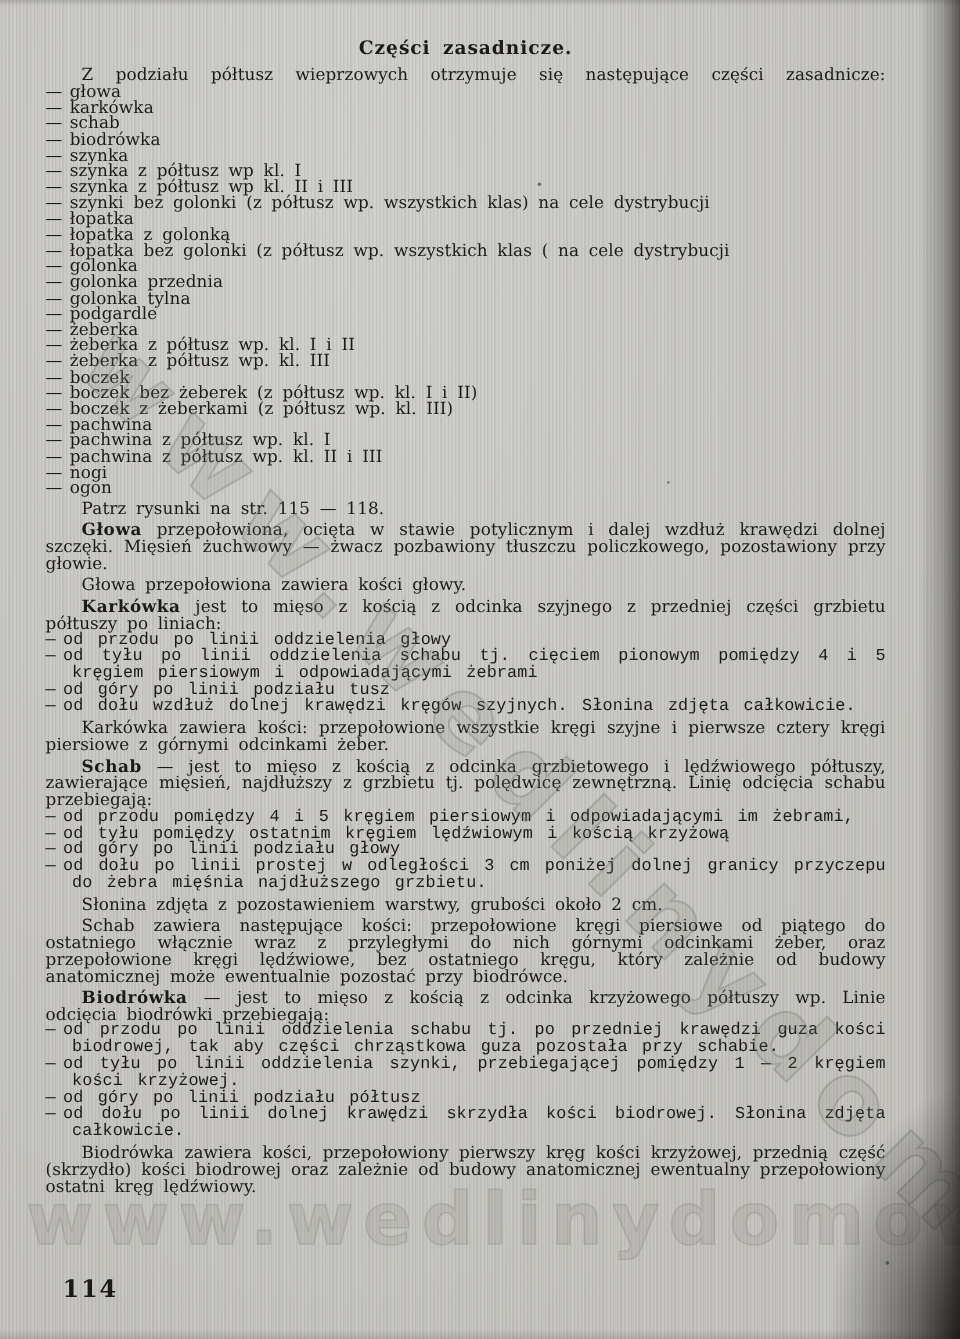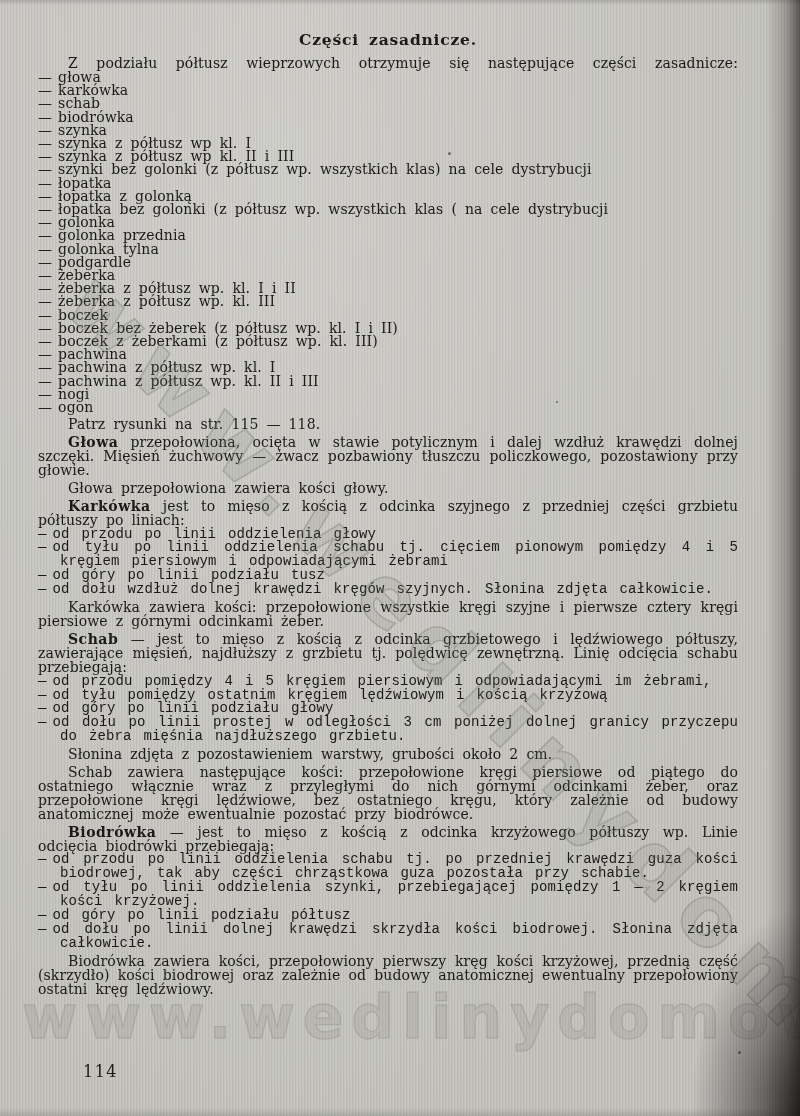--- a/index.html
+++ b/index.html
@@ -18,22 +18,22 @@
        letter-spacing:0.8px; word-spacing:4px; }
   .h2 { margin:15px 0 11px 0; }
   p { margin:0; font-size:14px; line-height:13.9px; letter-spacing:0.1px; word-spacing:3.5px; }
   .force-justify { text-align:justify; text-align-last:justify; }
   .b-para { text-align:justify; text-indent:30px; margin-top:4px; }
   .b-item { text-align:justify; text-indent:-22px; padding-left:22px; margin-top:0;font-family:Liberation Mono, monospace; }
   .parts p { line-height:13.2px; text-indent:-22px; padding-left:22px; text-align:left; }
   .dash { margin-right:6px; }
   .dash:empty { display:none; margin:0; }
   b.lead { font-weight:bold; letter-spacing:0.5px; }
-  .page-number { position:absolute; left:52px; top:1062px; font-size:16px;
-                 font-weight:normal; letter-spacing:1.5px;margin-left:31px; }
+  .page-number { position:absolute; left:52px; top:1062px; font-size:20px;
+                 font-weight:bold; letter-spacing:1.5px; }
   .wm { position:absolute; white-space:nowrap; pointer-events:none; z-index:3;
         font-family:"DejaVu Sans", sans-serif; font-weight:bold;
         color:rgba(128,127,121,0.15); -webkit-text-stroke:1.6px rgba(104,103,97,0.30); }
   .wm-diag { left:115px; top:255px; font-size:82px; letter-spacing:16px;
              transform:rotate(45deg); transform-origin:0 0; }
   .wm-bottom { left:22px; top:982px; font-size:60px; letter-spacing:8px;
                color:rgba(143,142,136,0.20); -webkit-text-stroke:1.3px rgba(116,115,109,0.26); }
   .edge { position:absolute; pointer-events:none; z-index:4; }
   .edge-right { top:0; right:0; bottom:0; width:34px;
     background:linear-gradient(to right, rgba(50,48,44,0) 0%, rgba(50,48,44,0.30) 60%, rgba(28,27,24,0.65) 100%); }

